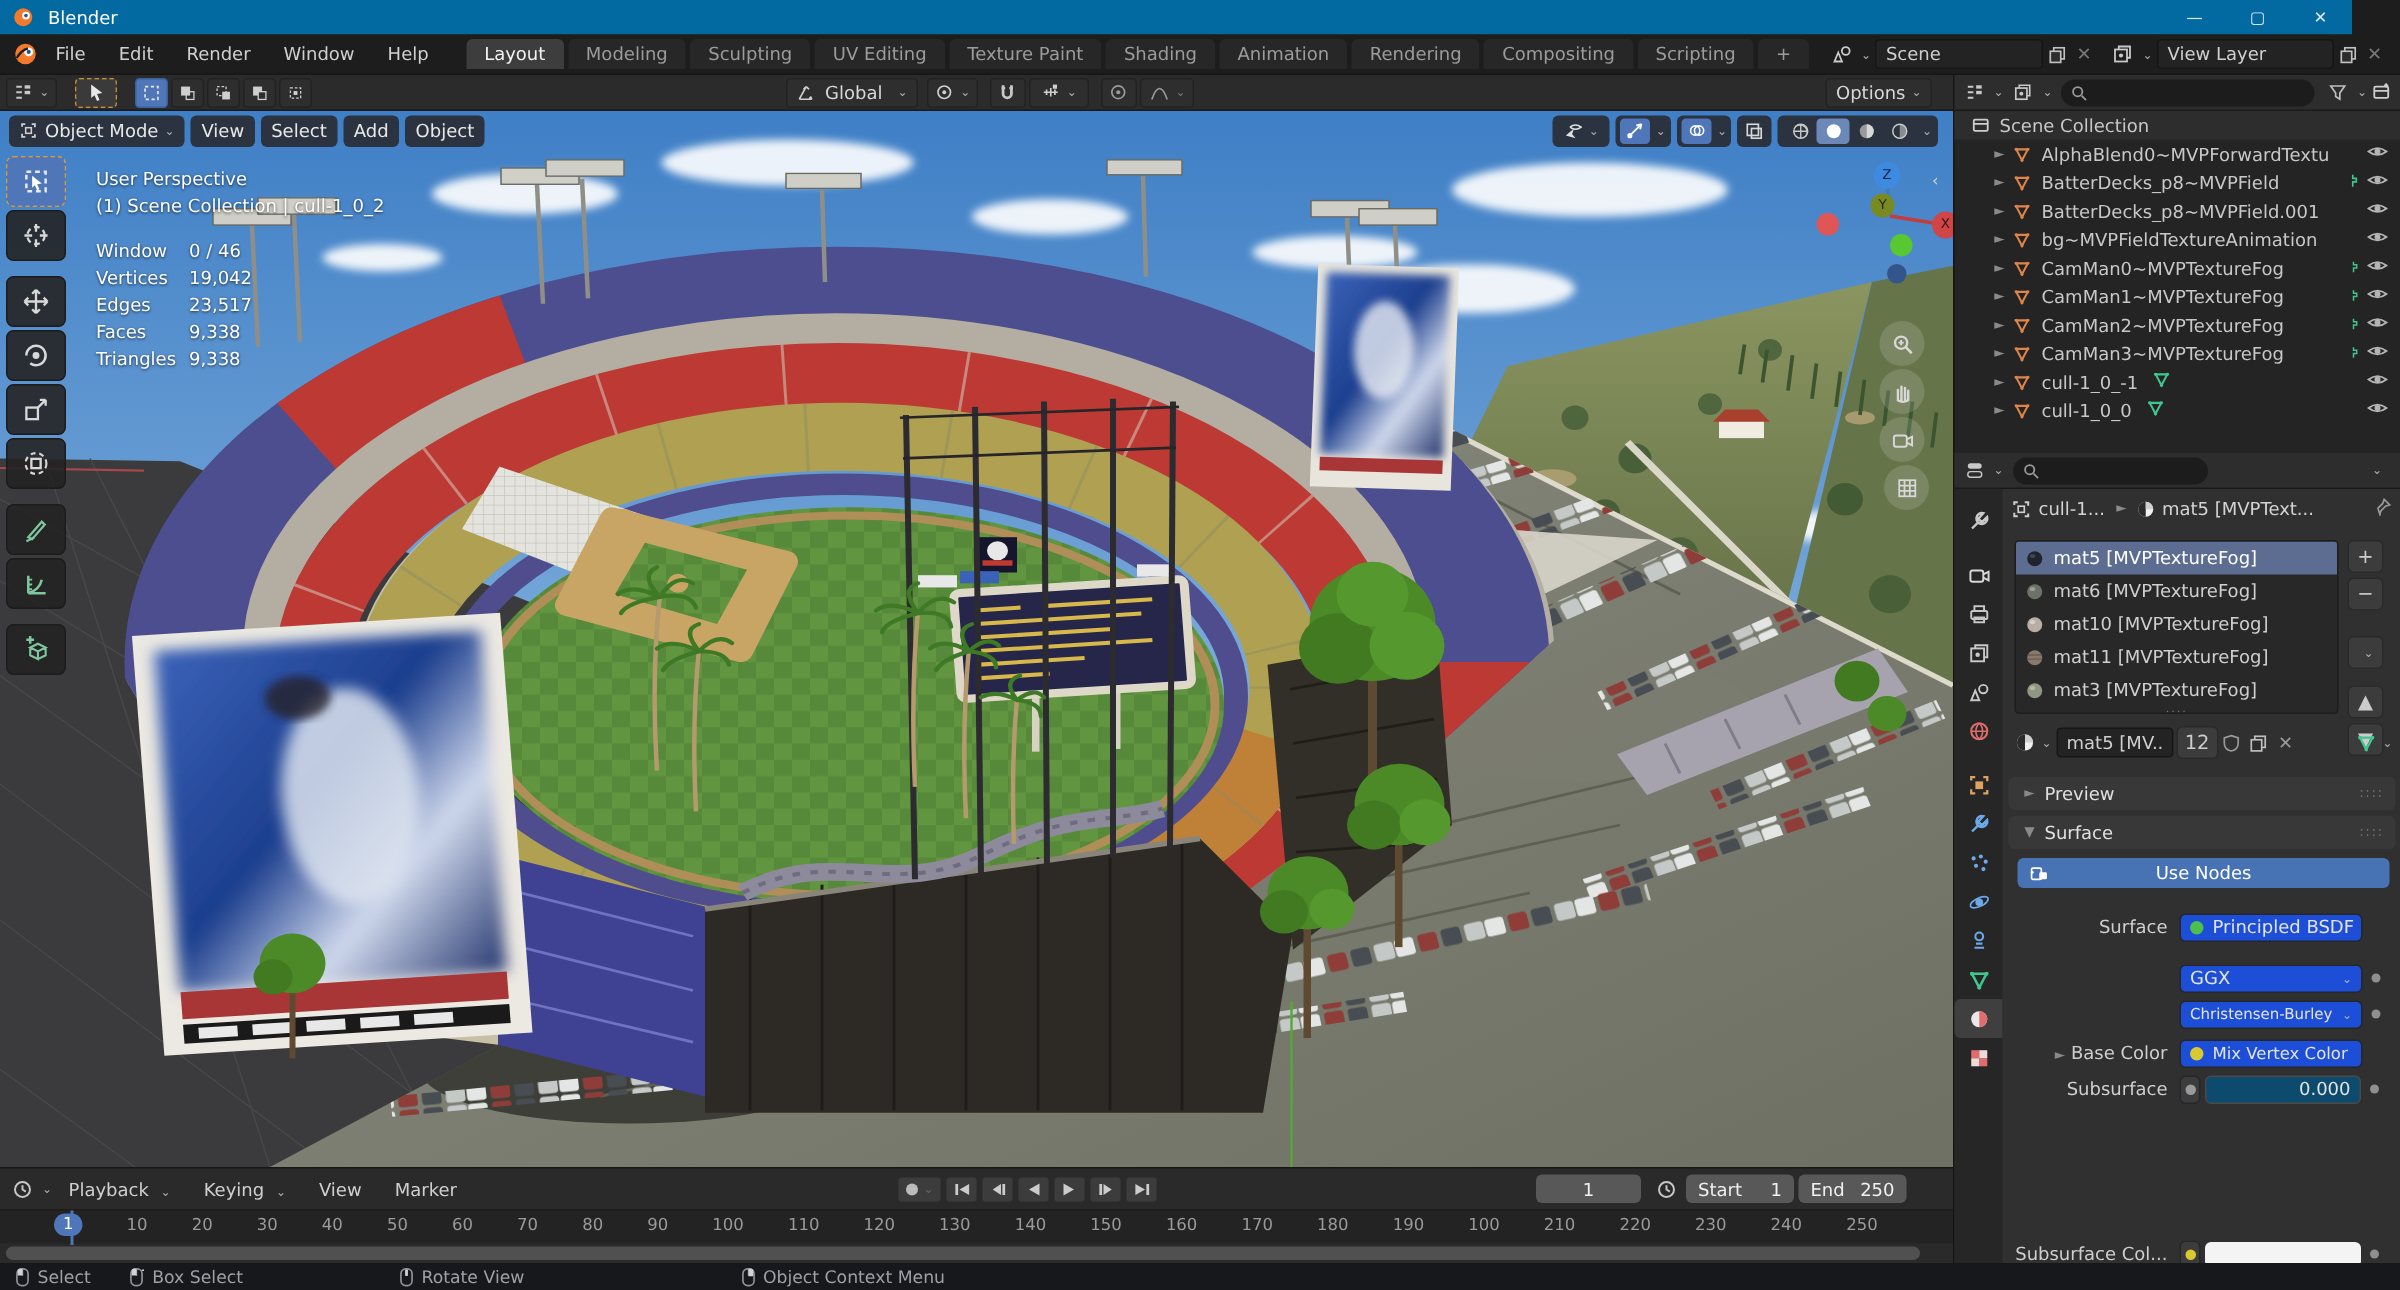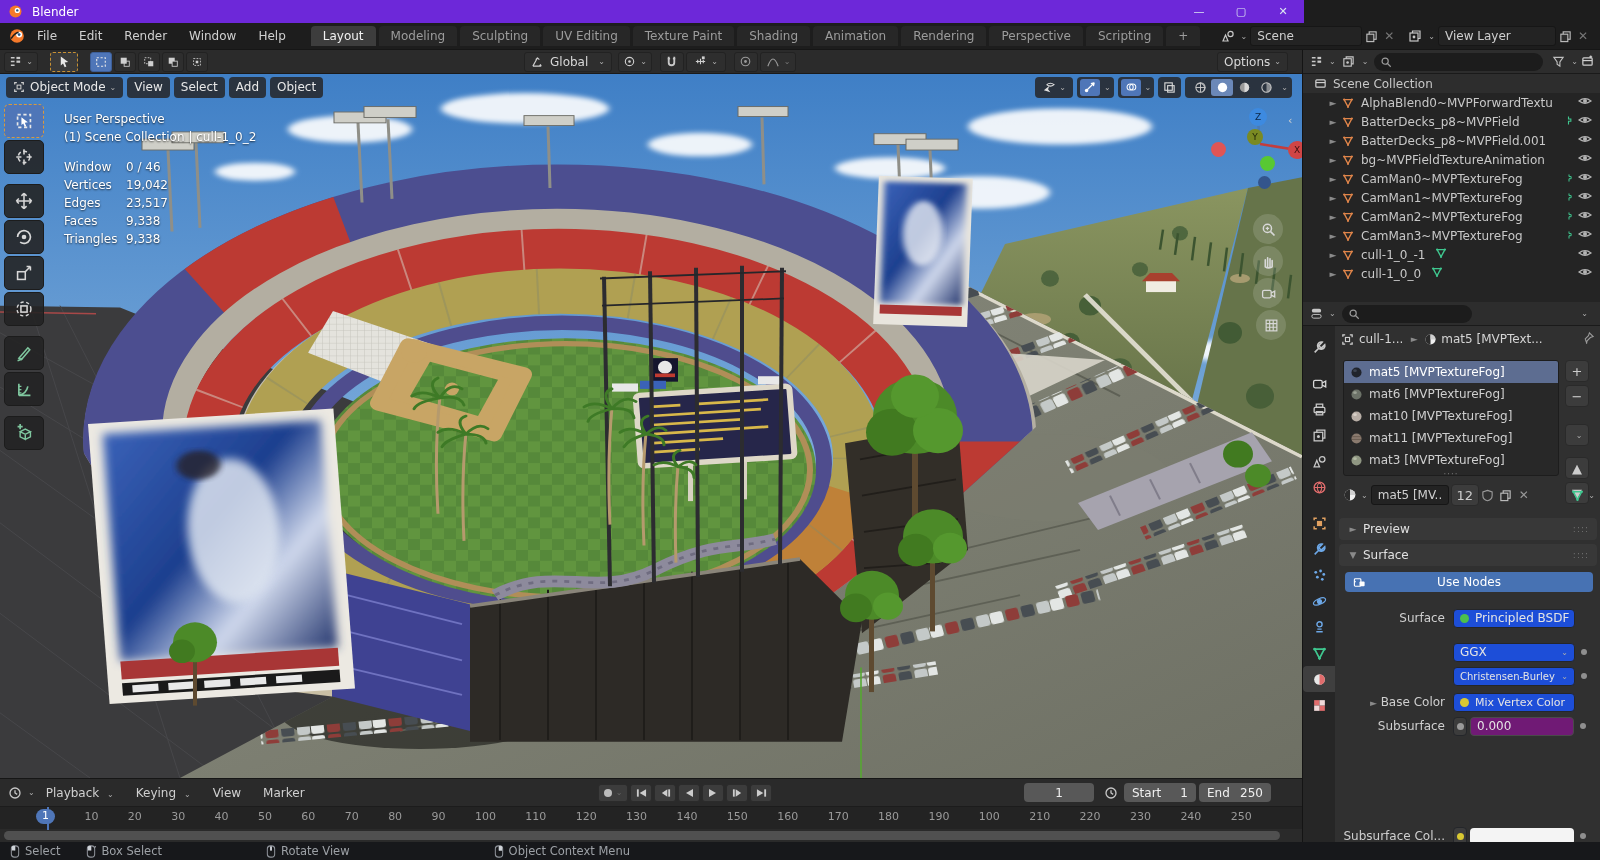--- a/index.html
+++ b/index.html
@@ -5,21 +5,21 @@
   html,body{margin:0;padding:0;background:#111;}
   *{box-sizing:border-box;}
   .app{position:relative;width:1600px;height:860px;overflow:hidden;
        font-family:"DejaVu Sans","Liberation Sans",sans-serif;font-size:12px;color:#d6d6d6;
        background:#1d1d1d;user-select:none;}
   .abs{position:absolute;}
   .row{display:flex;align-items:center;}
   .nowrap{white-space:nowrap;overflow:hidden;}
 
   
-  .titlebar{left:0;top:0;width:1304px;height:23px;background:#6d28d9;display:flex;align-items:center;color:#fff;}
+  .titlebar{left:0;top:0;width:1568px;height:23px;background:#0369a1;display:flex;align-items:center;color:#fff;}
   .winbtns{margin-left:auto;display:flex;}
   .winbtn{width:42px;height:23px;display:flex;align-items:center;justify-content:center;color:#dce6f2;font-size:11px;}
   .menubar{left:0;top:23px;width:1600px;height:27px;background:#1d1d1d;display:flex;align-items:center;border-bottom:1px solid #161616;}
   .menu-item{padding:0 11px;color:#d0d0d0;}
   .wtab{padding:3px 12px;margin-right:3px;border-radius:4px 4px 0 0;background:#272727;color:#9c9c9c;}
   .wtab.active{background:#3d3d3d;color:#f2f2f2;}
   .idfield{height:20px;background:#232323;border:1px solid #161616;border-radius:3px;display:flex;align-items:center;padding:0 6px;color:#cfcfcf;}
   .smicon{width:18px;height:18px;display:flex;align-items:center;justify-content:center;}
 
   .toolsettings{left:0;top:50px;width:1302px;height:24px;background:#2b2b2b;border-bottom:1px solid #1a1a1a;display:flex;align-items:center;}
@@ -64,21 +64,21 @@
   .slot.sel{background:#5d6d91;color:#fff;}
   .slotbtns{position:absolute;left:230px;top:34px;width:26px;display:flex;flex-direction:column;gap:3px;}
   .sqbtn{width:24px;height:22px;background:#3c3c3c;border:1px solid #2a2a2a;border-radius:4px;display:flex;align-items:center;justify-content:center;color:#ccc;font-size:13px;}
   .selrow{position:absolute;left:8px;top:158px;width:252px;height:22px;display:flex;align-items:center;}
   .panelhdr{position:absolute;left:4px;width:258px;height:22px;background:#383838;border-radius:4px;display:flex;align-items:center;padding:0 8px;color:#e0e0e0;}
   .grip{margin-left:auto;color:#6f6f6f;font-size:9px;letter-spacing:1px;}
   .usenodes{position:absolute;left:10px;width:248px;height:20px;background:#4772b3;border-radius:4px;display:flex;align-items:center;justify-content:center;color:#fff;}
   .prow{position:absolute;left:0;width:266px;height:20px;display:flex;align-items:center;}
   .plabel{width:118px;text-align:right;padding-right:8px;color:#cfcfcf;white-space:nowrap;overflow:hidden;}
   .pwidget{width:122px;height:19px;background:#1d4ed8;border:1px solid #24262a;border-radius:4px;display:flex;align-items:center;padding:0 6px;color:#e4e4e4;white-space:nowrap;overflow:hidden;}
-  .pvalue{background:#701a75;border-color:#4a4a4a;justify-content:flex-start;}
+  .pvalue{background:#0c4a6e;border-color:#4a4a4a;justify-content:flex-end;}
   .dot{width:6px;height:6px;border-radius:50%;background:#8f8f8f;margin-left:6px;}
   .cdot{width:9px;height:9px;border-radius:50%;margin-right:6px;flex:none;}
 
   
   .timeline{left:0;top:778px;width:1302px;height:64px;background:#2a2a2a;border-top:1px solid #161616;}
   .tlhead{height:27px;display:flex;align-items:center;padding:0 6px;}
   .tlruler{position:relative;height:23px;background:#232323;border-top:1px solid #1c1c1c;}
   .ticks{position:absolute;left:36px;top:3px;width:1216px;display:flex;justify-content:space-between;color:#9a9a9a;font-size:11px;}
   .framepill{background:#4f76b8;color:#fff;border-radius:8px;padding:0 6px;margin:-1px 0;}
   .tscroll{position:relative;height:13px;}
@@ -283,21 +283,21 @@
     <span class="menu-item">Help</span>
     <div class="row" style="margin-left:14px">
       <span class="wtab active">Layout</span>
       <span class="wtab">Modeling</span>
       <span class="wtab">Sculpting</span>
       <span class="wtab">UV Editing</span>
       <span class="wtab">Texture Paint</span>
       <span class="wtab">Shading</span>
       <span class="wtab">Animation</span>
       <span class="wtab">Rendering</span>
-      <span class="wtab">Perspective</span>
+      <span class="wtab">Compositing</span>
       <span class="wtab">Scripting</span>
       <span class="wtab">+</span>
     </div>
     <div class="row" style="margin-left:auto;margin-right:8px">
       <span class="smicon">
         <svg width="14" height="14" viewBox="0 0 14 14">
             <use href="#i-scene"></use>
           </svg>
       </span>
         <span class="chev">⌄</span>

